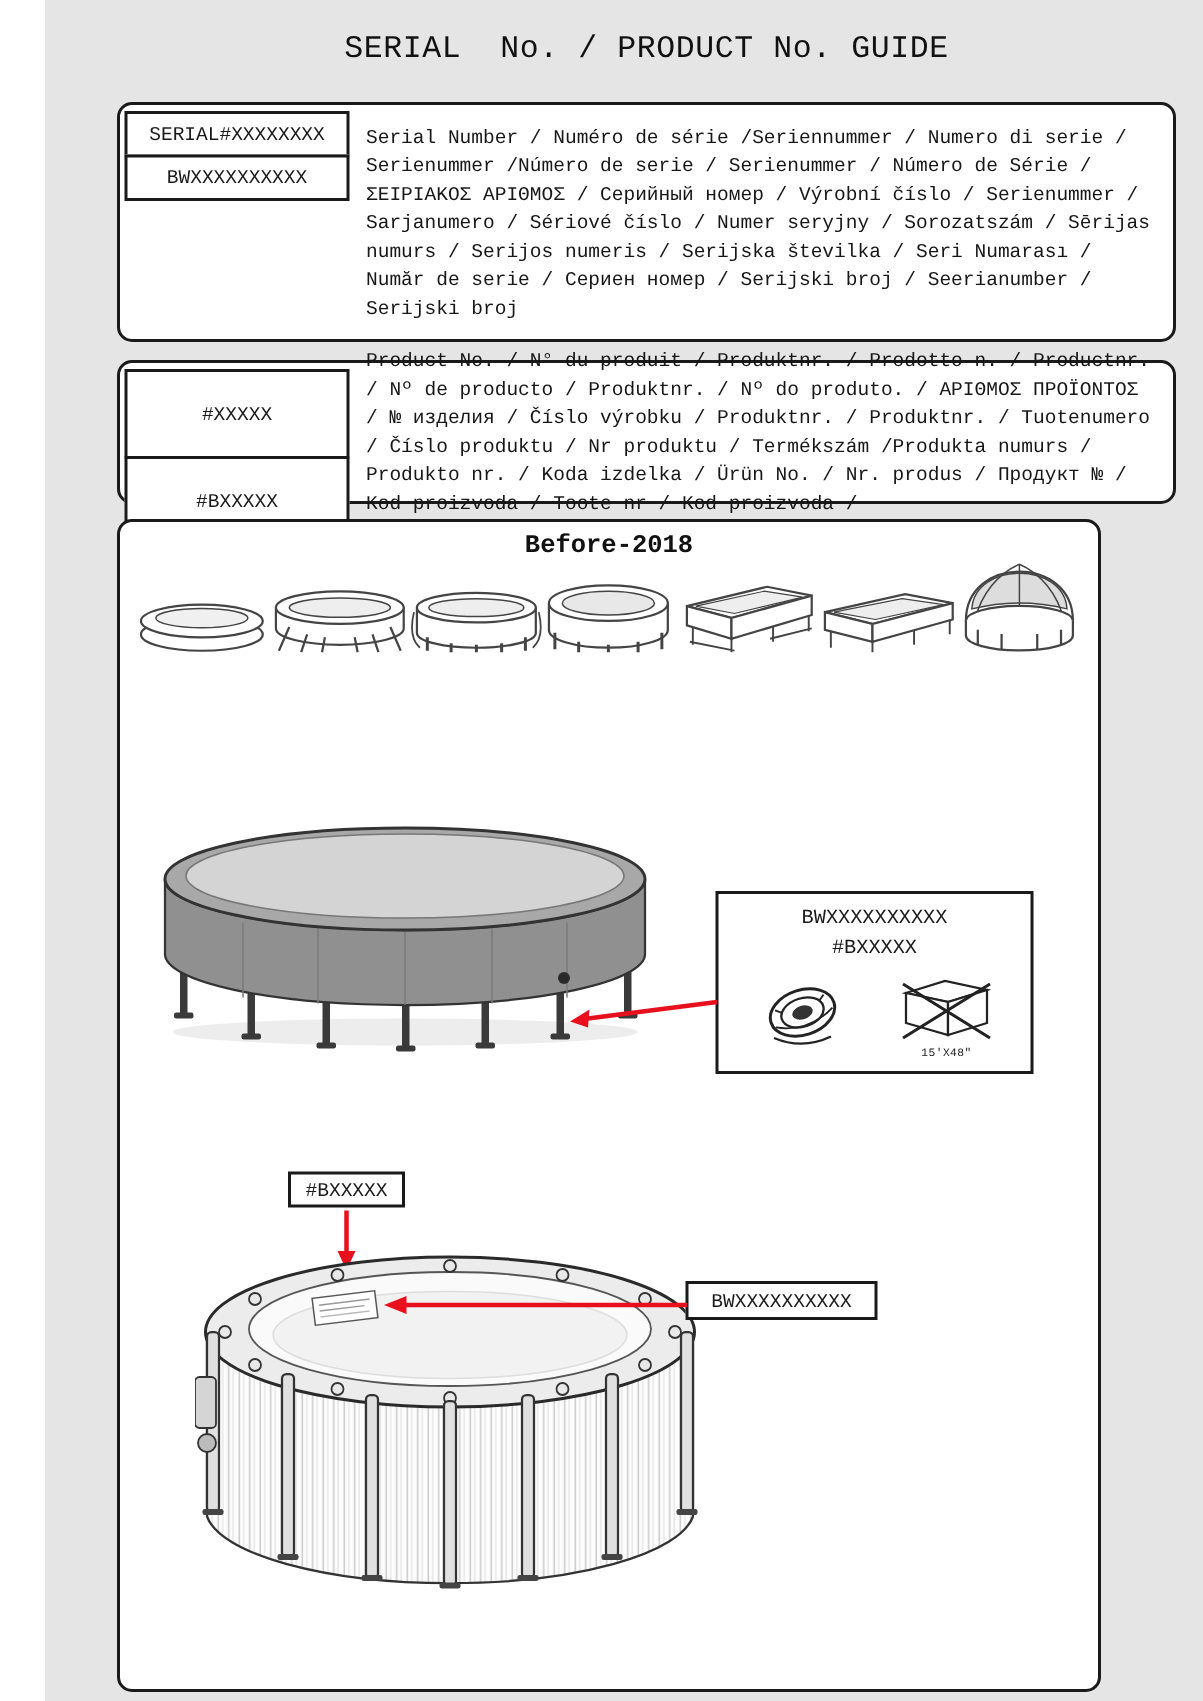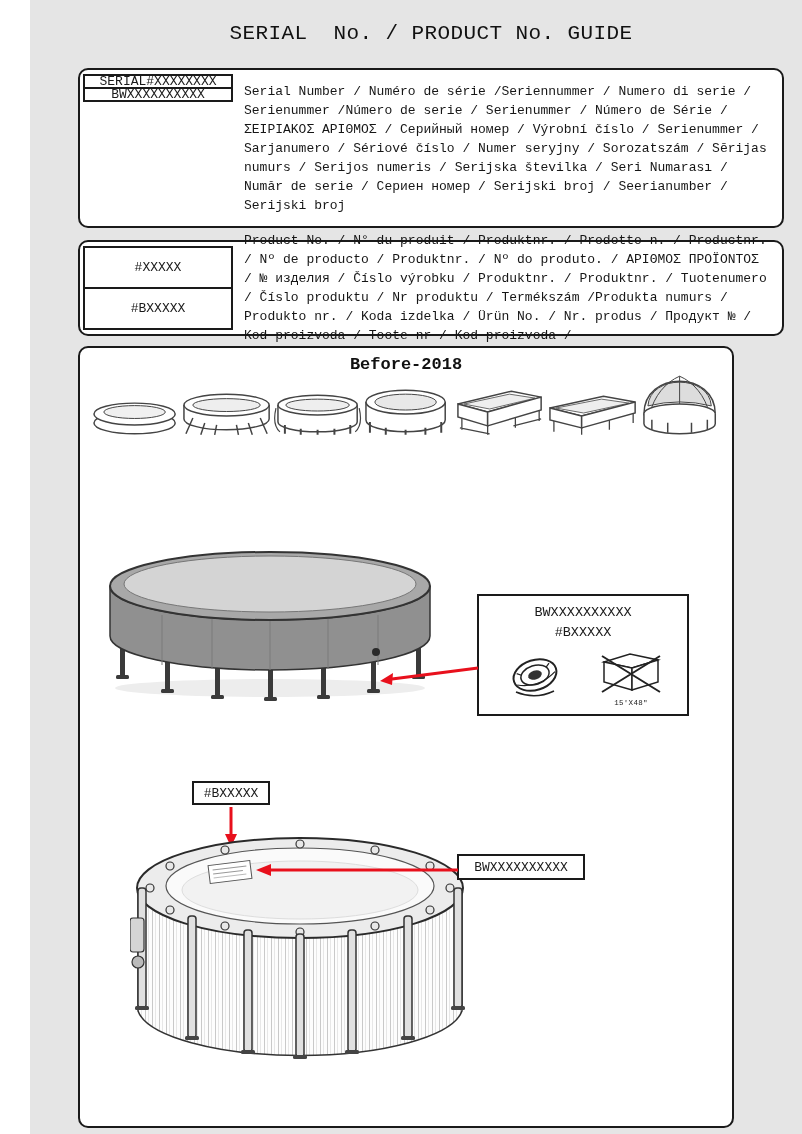--- a/index.html
+++ b/index.html
@@ -15,26 +15,26 @@
     font-size:21px; font-weight:400; letter-spacing:0.4px; white-space:pre; color:#111;
   }
   .rbox {
     position:absolute; border:2px solid #1a1a1a; border-radius:10px; background:#fff;
   }
   #serial-box { left:48px; top:68px; width:706px; height:160px; }
   #product-box { left:48px; top:240px; width:706px; height:96px; }
   #before-box { left:48px; top:346px; width:656px; height:782px; }
   .code-col { position:absolute; left:3px; top:4px; }
   .code-cell {
-    width:150px; height:15px; border:2px solid #1a1a1a; background:#fff;
+    width:150px; height:31px; border:2px solid #1a1a1a; background:#fff;
     display:flex; align-items:center; justify-content:center;
     font-size:13px; margin-top:-2px;
   }
   .code-cell:first-child { margin-top:0; }
-  .code-cell.tall { height:43px; }
+  .code-cell.tall { height:60px; }
   .desc {
     position:absolute; left:160px; right:6px; top:0; bottom:0;
     display:flex; align-items:center;
     font-size:13px; line-height:19px; padding:0 4px; color:#161616;
   }
   .heading2 {
     position:absolute; top:7px; left:0; width:100%; text-align:center;
     font-size:17px; font-weight:bold; color:#111;
   }
   .icon-row {

